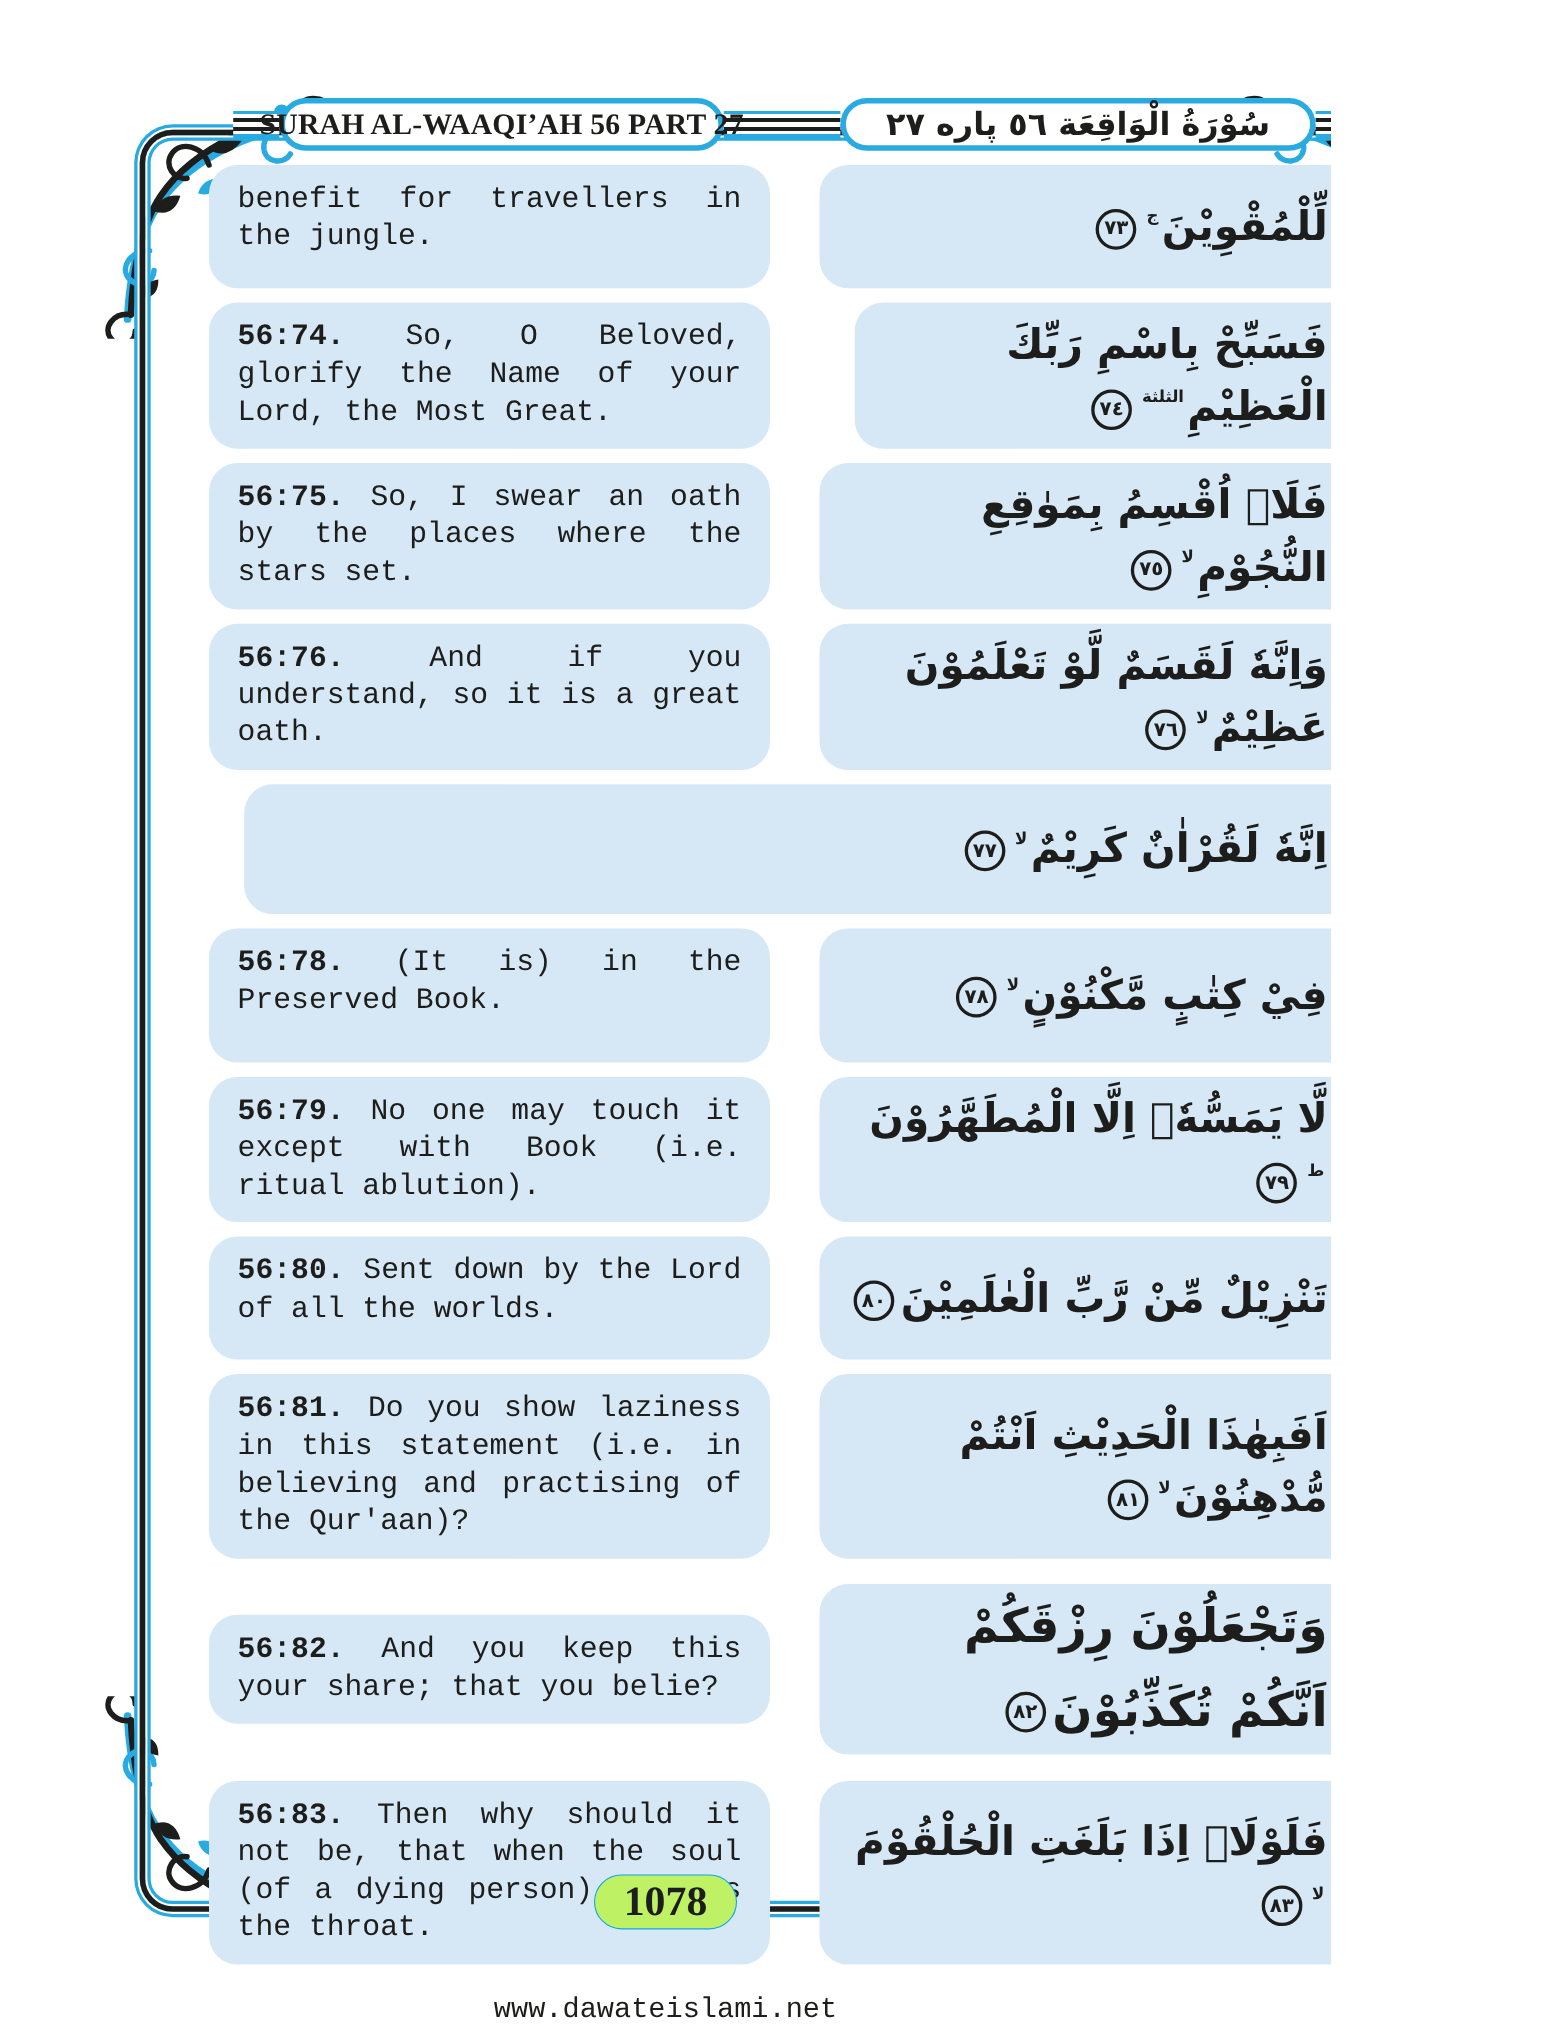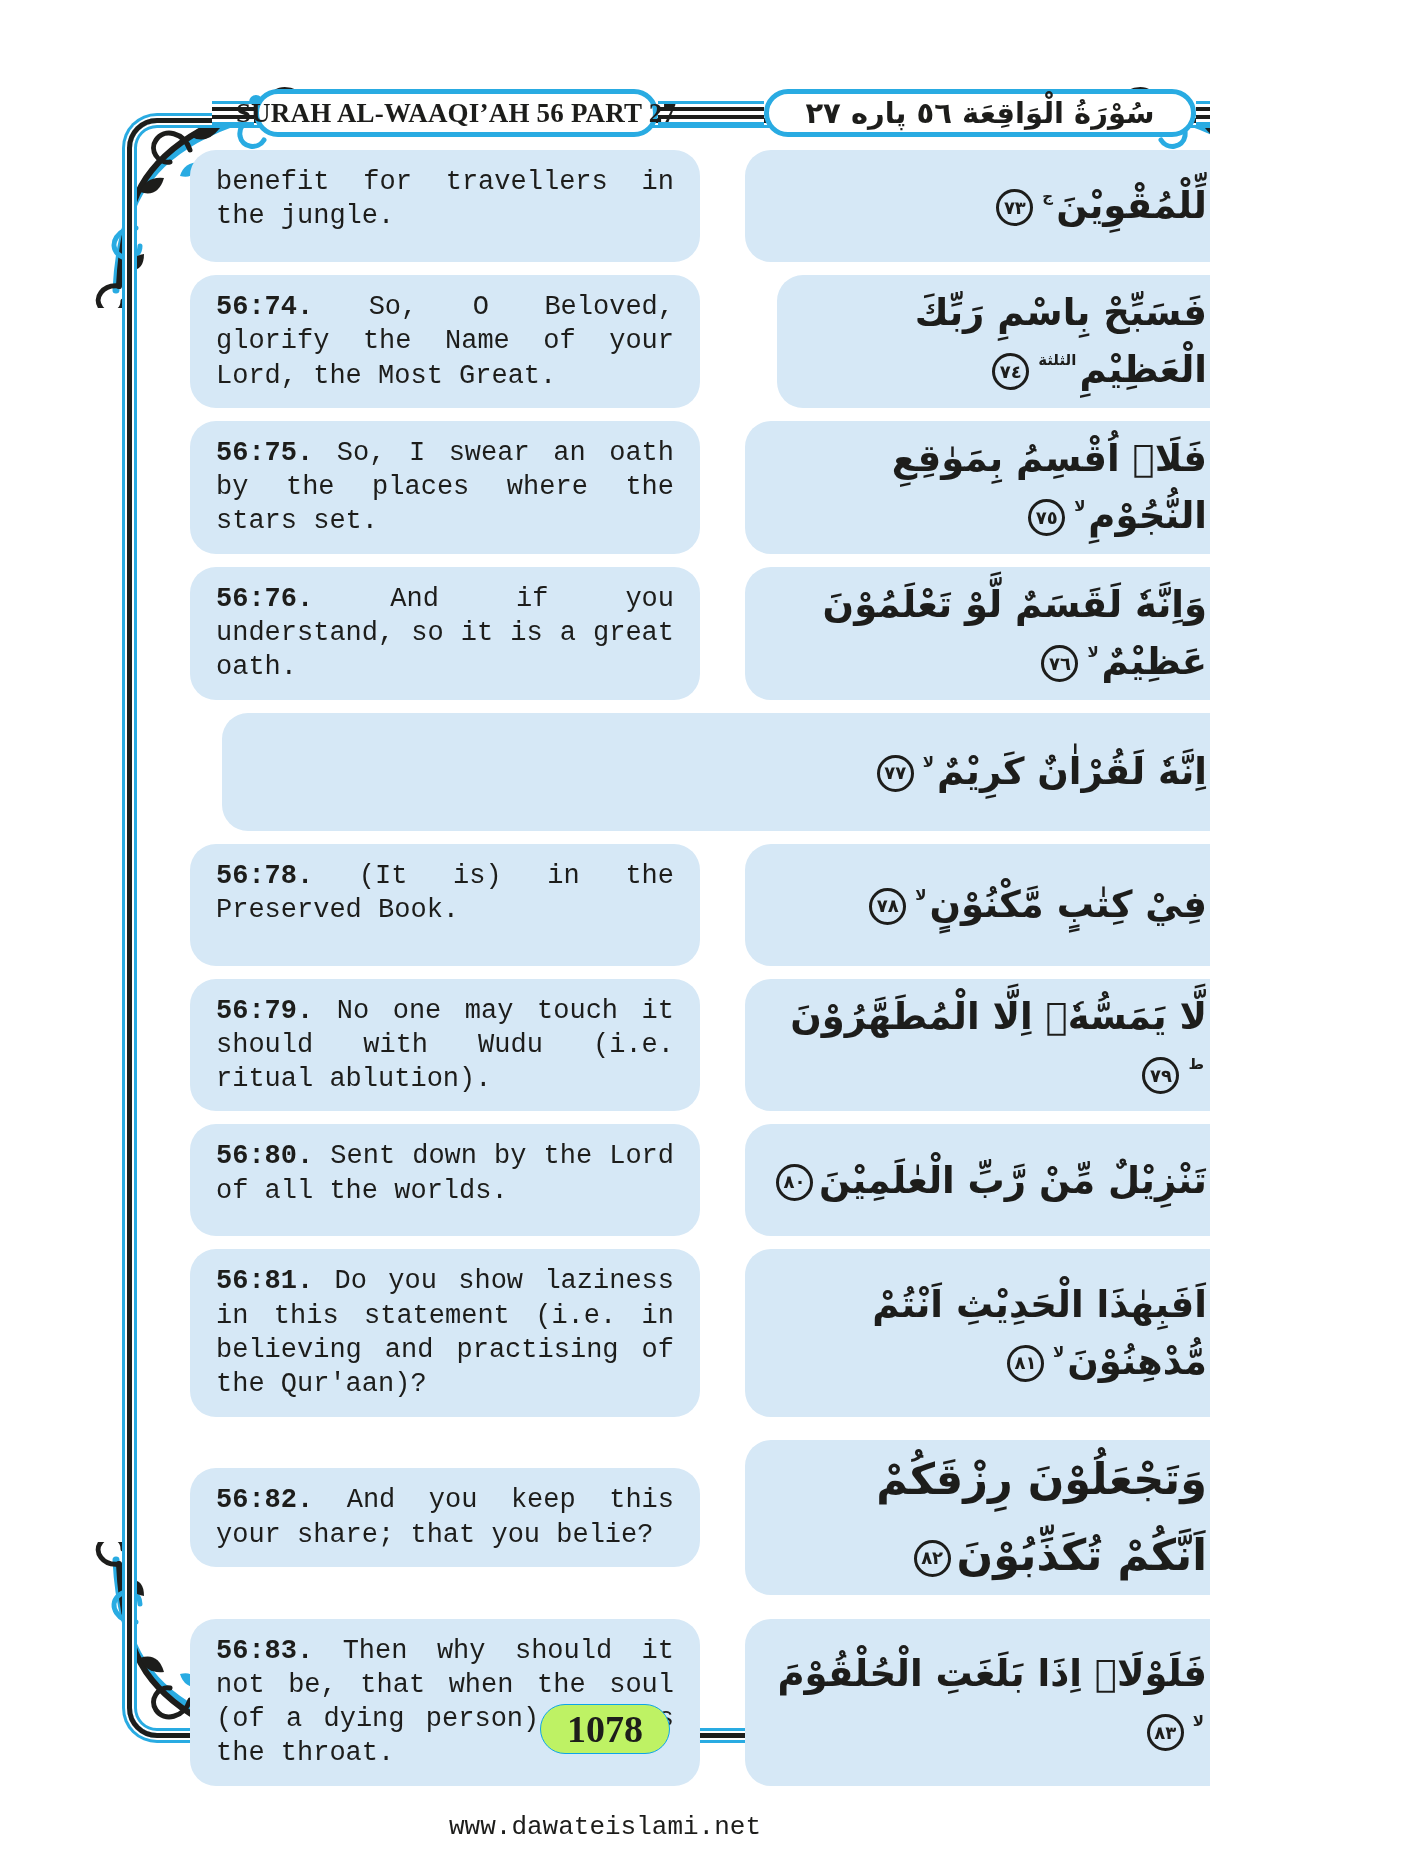--- a/index.html
+++ b/index.html
@@ -244,21 +244,21 @@
         <span class="en-text">(It is) in the Preserved Book.</span></span>
       </div>
       <div class="cell cell-ar">
         <span class="ar-wrap"><span class="ar-text">فِيْ كِتٰبٍ مَّكْنُوْنٍ</span><span class="waqf">لا</span><span class="ayah">٧٨</span></span>
       </div>
     </section>
 
     <section class="row">
       <div class="cell cell-en">
         <span class="en-wrap"><span class="ref">56:79.</span>
-        <span class="en-text">No one may touch it should with Wudu (i.e. ritual ablution).</span></span>
+        <span class="en-text">No one may touch it except with Book (i.e. ritual ablution).</span></span>
       </div>
       <div class="cell cell-ar">
         <span class="ar-wrap"><span class="ar-text">لَّا يَمَسُّهٗۤ اِلَّا الْمُطَهَّرُوْنَ</span><span class="waqf">ط</span><span class="ayah">٧٩</span></span>
       </div>
     </section>
 
     <section class="row">
       <div class="cell cell-en">
         <span class="en-wrap"><span class="ref">56:80.</span>
         <span class="en-text">Sent down by the Lord of all the worlds.</span></span>

